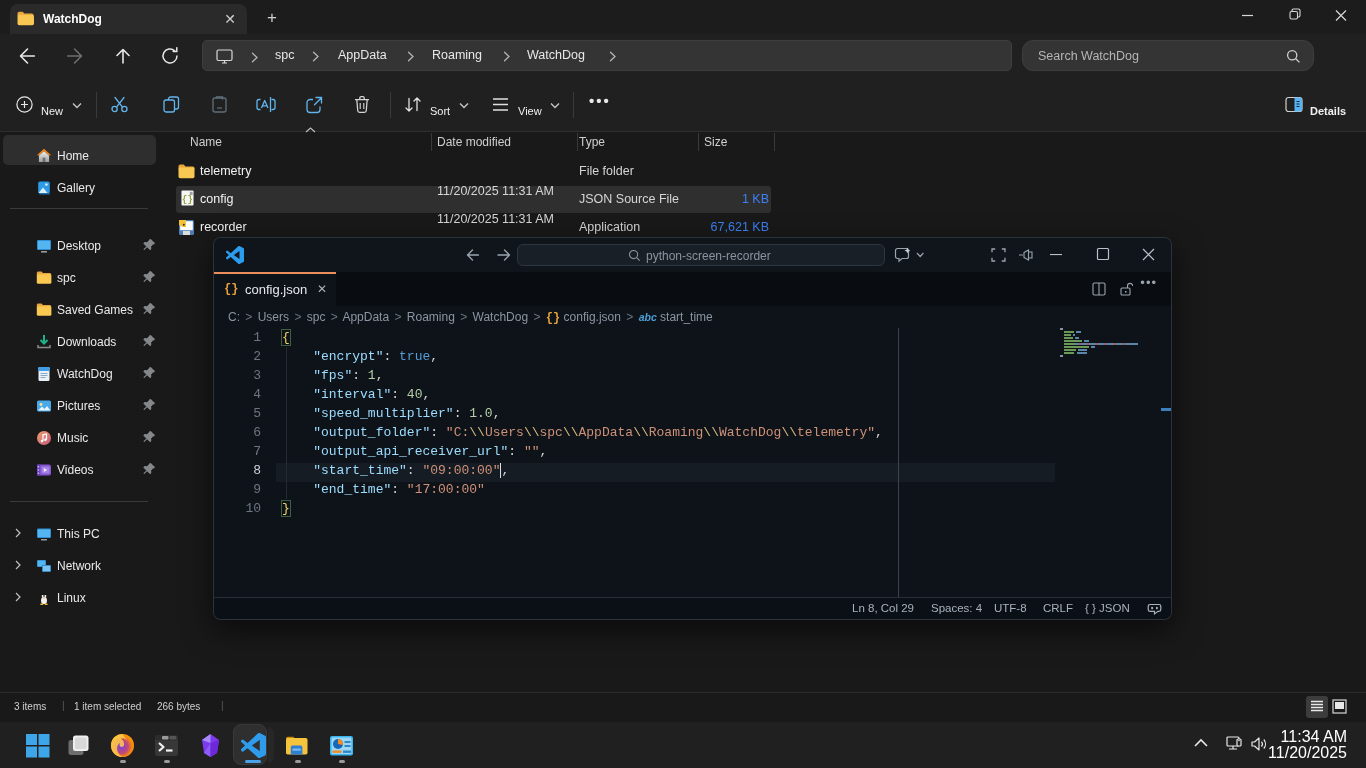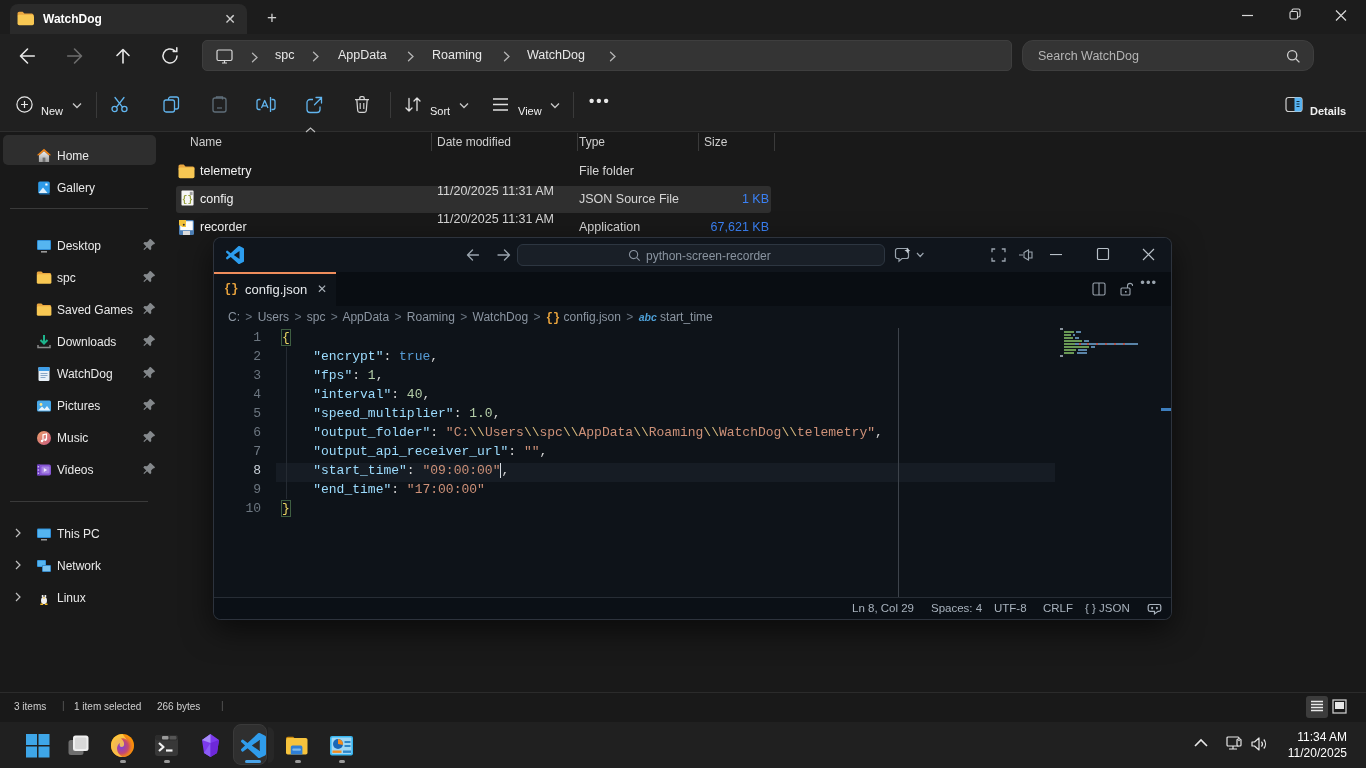--- a/index.html
+++ b/index.html
@@ -47,21 +47,21 @@
   .frow .tp { position:absolute; left:403px; top:6px; color:#d5d5d5; }
   .frow .sz { position:absolute; left:440px; top:6px; width:153px; text-align:right; color:#3b82f6; }
   #rowsel { position:absolute; left:176px; top:186px; width:595px; height:27px; background:#2f2f2f; border-radius:3px; }
   
   #estatus { position:absolute; left:0; top:692px; width:1366px; height:30px; background:#191919;
     border-top:1px solid #2b2b2b; font-size:10px; color:#cfcfcf; }
   
   #taskbar { position:absolute; left:0; top:722px; width:1366px; height:46px; background:#202020; }
   .tico { position:absolute; top:11px; width:25px; height:25px; }
   .tind { position:absolute; top:38px; height:3px; border-radius:2px; background:#8f8f8f; width:6px; }
-  #clock { position:absolute; right:19px; top:729px; text-align:right; color:#fff; font-size:12px; line-height:16px; }
+  #clock { position:absolute; right:19px; top:729px; text-align:right; color:#fff; font-size:16px; line-height:16px; }
   
   #vsc { position:absolute; left:213px; top:237px; width:959px; height:383px; background:#0e1319;
     border-radius:8px; box-shadow:0 10px 30px rgba(0,0,0,.6); border:1px solid rgba(125,138,155,.28); overflow:hidden; }
   #vtitle { position:absolute; left:0; top:0; width:957px; height:34px; background:#10151c; }
   #vsearch { position:absolute; left:303px; top:6px; width:368px; height:22px; background:#191f27;
     border:1px solid #2d3641; border-radius:6px; color:#8a94a0; font-size:12px; }
   #vtabs { position:absolute; left:0; top:34px; width:957px; height:34px; background:#090d12; }
   #vtab { position:absolute; left:0; top:0; width:122px; height:34px; background:#0e1319; border-top:2px solid #ee8d5c; }
   #vcrumb { position:absolute; left:0; top:68px; width:957px; height:22px; font-size:12px; color:#8b95a1; }
   #vgutter { position:absolute; left:0; top:90px; width:47px; text-align:right; font-family:"Liberation Mono",monospace;

